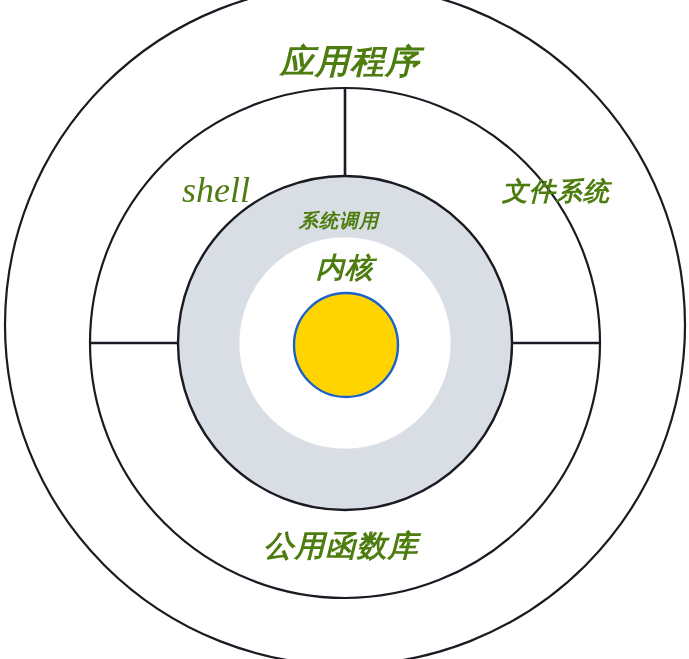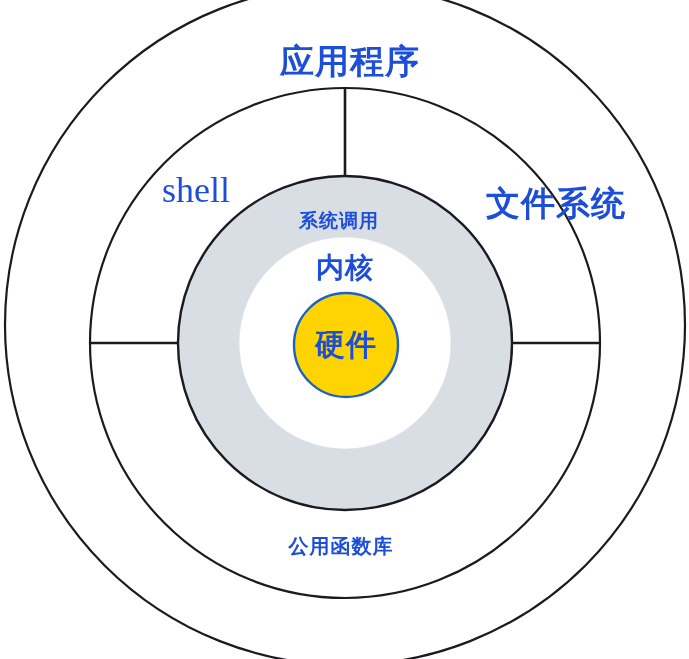--- a/index.html
+++ b/index.html
@@ -23,40 +23,42 @@
     position: absolute;
     left: 0;
     top: 0;
     width: 689px;
     height: 659px;
     display: block;
   }
   .label {
     position: absolute;
     white-space: nowrap;
-    color: #1d4ed8;
+    color: #4d7c0f;
     line-height: 1;
     transform: translate(-50%, -50%);
     user-select: none;
+    font-style: italic;
   }
   .label-cjk {
     font-family: "DejaVu Serif", "Liberation Serif", serif;
     font-weight: 600;
   }
   .label-latin {
     font-family: "Liberation Serif", "DejaVu Serif", serif;
     font-weight: 400;
+    margin-left: 20px;
   }
   #label-application { left: 350px; top: 61px;  font-size: 34px; letter-spacing: 1px; }
   #label-shell       { left: 196px; top: 190px; font-size: 36px; }
-  #label-filesystem  { left: 556px; top: 191px; font-size: 34px; letter-spacing: 1px; margin-top: 12px; }
+  #label-filesystem  { left: 556px; top: 191px; font-size: 26px; letter-spacing: 1px; }
   #label-syscall     { left: 339px; top: 220px; font-size: 19px; letter-spacing: 1px; }
   #label-kernel      { left: 345px; top: 268px; font-size: 28px; letter-spacing: 1px; }
   #label-hardware    { left: 346px; top: 345px; font-size: 30px; letter-spacing: 1px; }
-  #label-libs        { left: 341px; top: 546px; font-size: 20px; letter-spacing: 1px; }
+  #label-libs        { left: 341px; top: 546px; font-size: 30px; letter-spacing: 1px; }
 </style>
 </head>
 <body>
 
 <div id="diagram-root">
 
   <svg id="os-layers-svg" viewBox="0 0 689 659" xmlns="http://www.w3.org/2000/svg">
 
     <circle cx="345" cy="325" r="340" fill="#ffffff" stroke="#1a1a22" stroke-width="2.2"></circle>
 
@@ -76,17 +78,16 @@
   <div class="label label-cjk" id="label-application">应用程序</div>
 
   <div class="label label-latin" id="label-shell">shell</div>
 
   <div class="label label-cjk" id="label-filesystem">文件系统</div>
 
   <div class="label label-cjk" id="label-syscall">系统调用</div>
 
   <div class="label label-cjk" id="label-kernel">内核</div>
 
-  <div class="label label-cjk" id="label-hardware">硬件</div>
 
   <div class="label label-cjk" id="label-libs">公用函数库</div>
 
 </div>
 
 </body></html>

